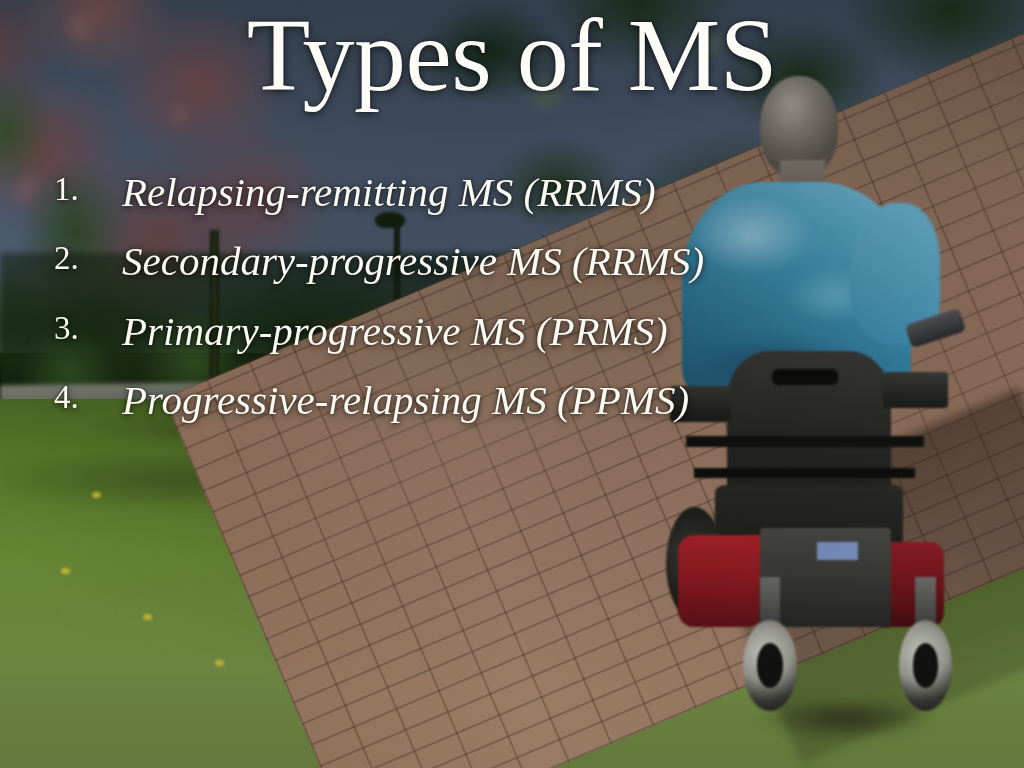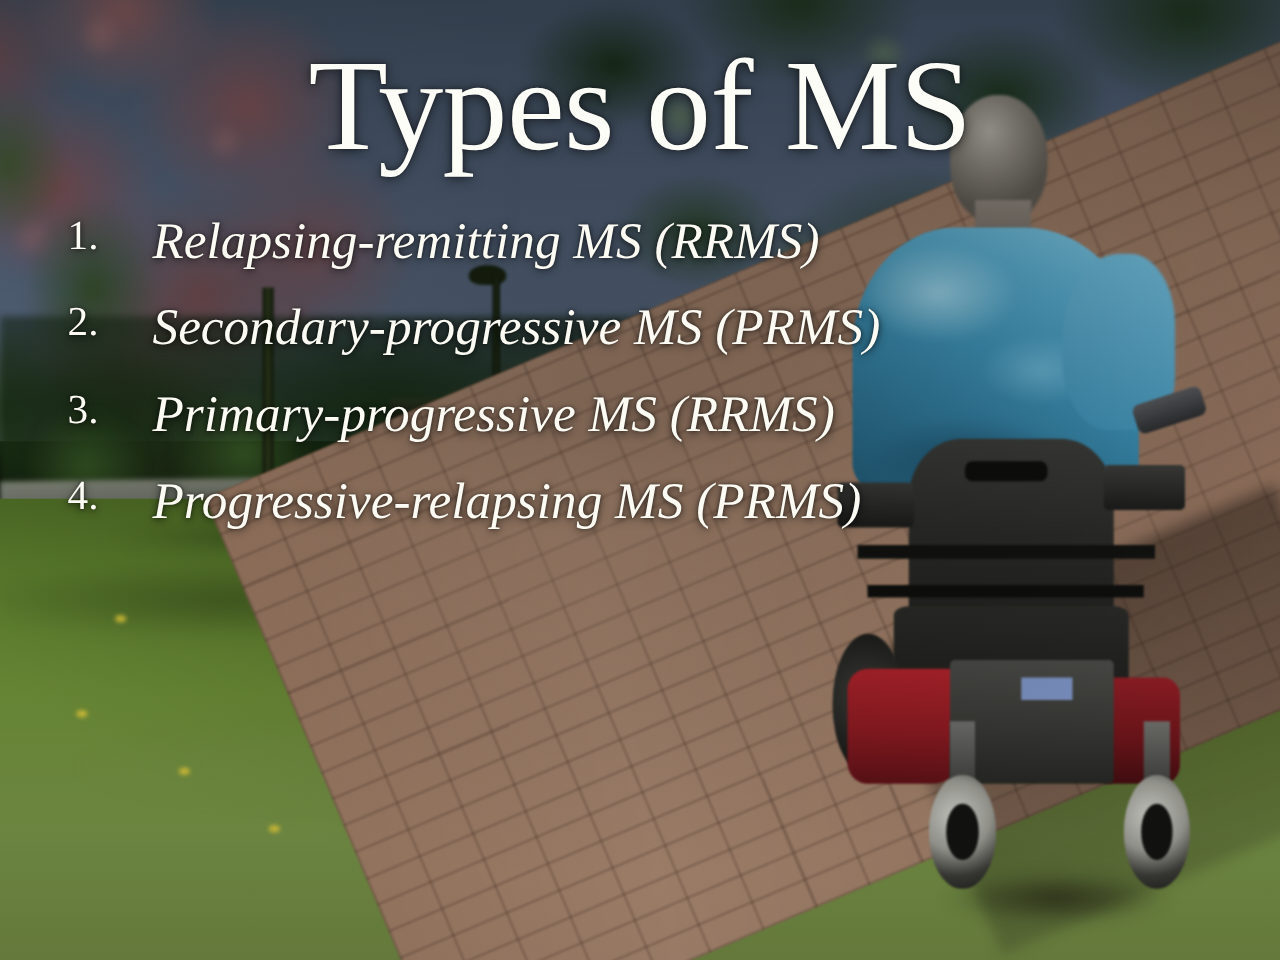--- a/index.html
+++ b/index.html
@@ -367,21 +367,21 @@
     background:
       linear-gradient(180deg, rgba(8,10,8,.30) 0%, rgba(8,10,8,.12) 26%, rgba(8,10,8,.02) 52%, rgba(8,10,8,.10) 100%),
       radial-gradient(ellipse 78% 66% at 46% 44%, rgba(0,0,0,.22), rgba(0,0,0,0) 72%);
   }
 
   
   .content { position:absolute; inset:0; }
 
   .slide-title {
     position:absolute;
-    left:0; right:0; top:30px;
+    left:0; right:0; top:0;
     text-align:center;
     color:#fdfdf8;
     font-family:"Liberation Serif", serif;
     font-size:104px;
     line-height:1.06;
     font-weight:400;
     letter-spacing:-0.5px;
     text-shadow:0 2px 9px rgba(0,0,0,.60), 0 0 3px rgba(0,0,0,.45);
   }
 
@@ -476,26 +476,26 @@
 
     <h1 class="slide-title">Types of MS</h1>
 
     <ol class="bullet-list">
       <li class="bullet-item">
         <span class="bullet-num">1.</span>
         <span class="bullet-text">Relapsing-remitting MS (RRMS)</span>
       </li>
       <li class="bullet-item">
         <span class="bullet-num">2.</span>
-        <span class="bullet-text">Secondary-progressive MS (PRMS)</span>
+        <span class="bullet-text">Secondary-progressive MS (RRMS)</span>
       </li>
       <li class="bullet-item">
         <span class="bullet-num">3.</span>
-        <span class="bullet-text">Primary-progressive MS (RRMS)</span>
+        <span class="bullet-text">Primary-progressive MS (PRMS)</span>
       </li>
       <li class="bullet-item">
         <span class="bullet-num">4.</span>
-        <span class="bullet-text">Progressive-relapsing MS (PRMS)</span>
+        <span class="bullet-text">Progressive-relapsing MS (PPMS)</span>
       </li>
     </ol>
 
   </div>
 </div>
 
 </body></html>

